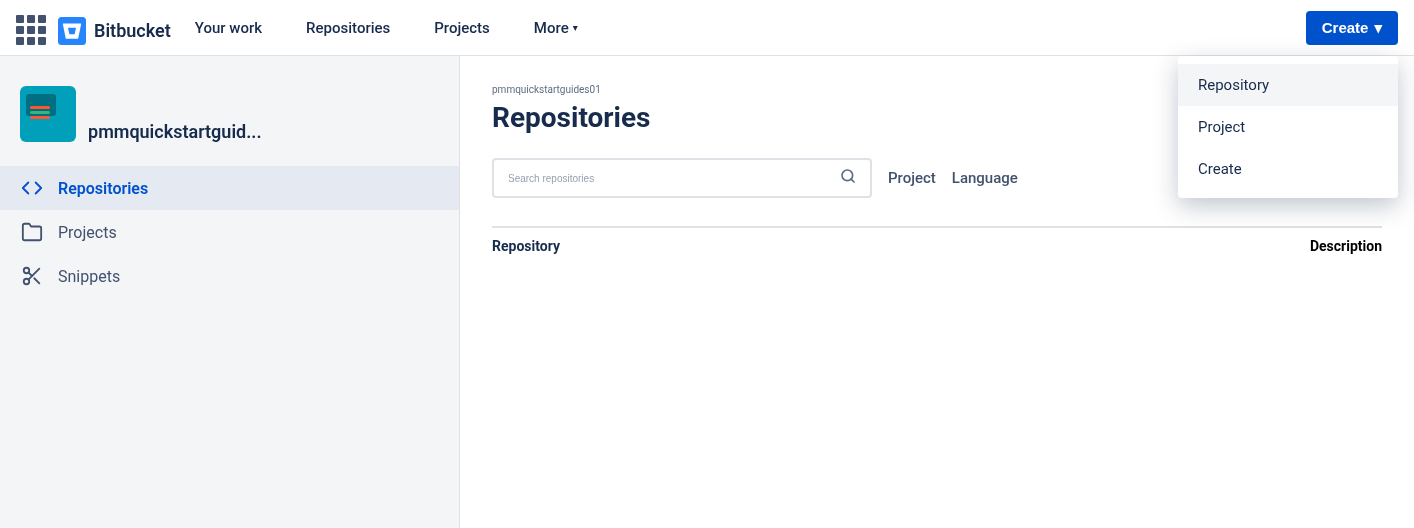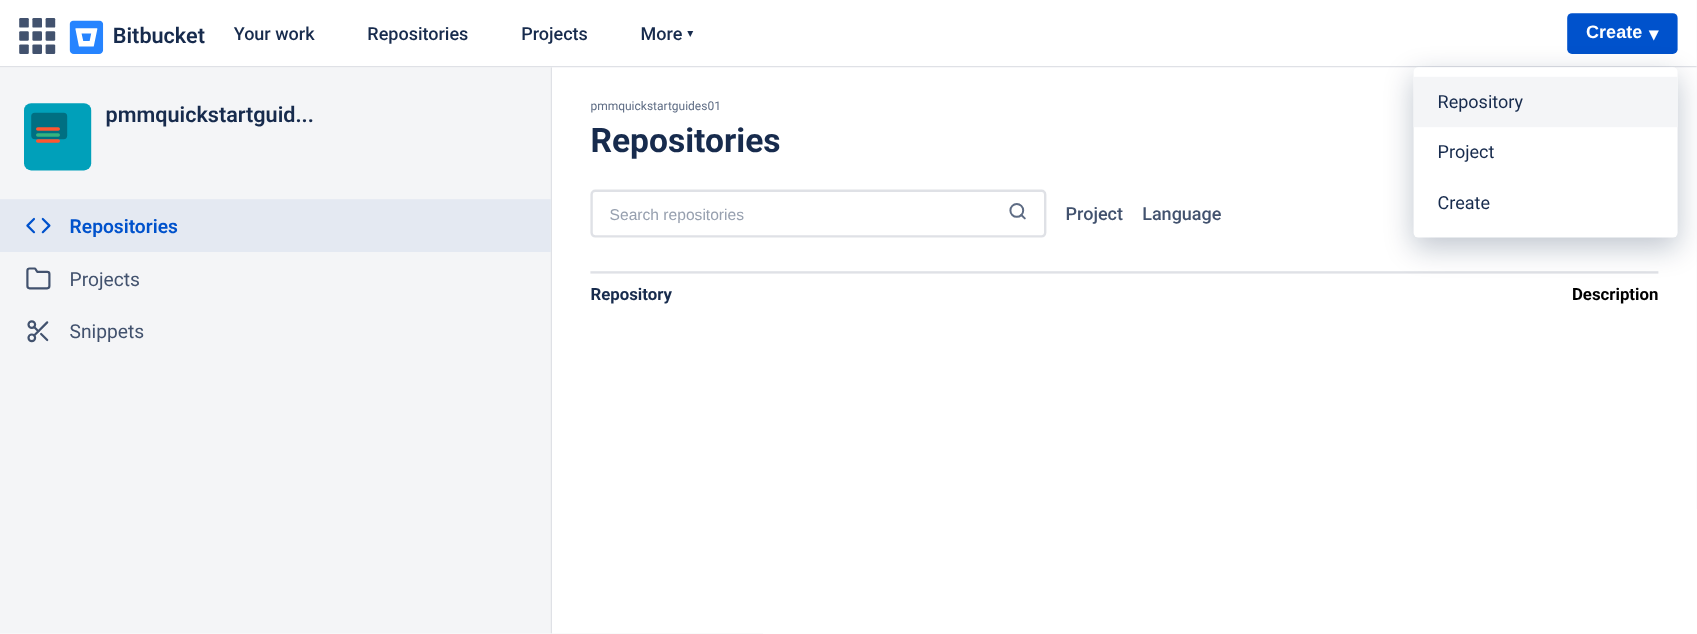--- a/index.html
+++ b/index.html
@@ -109,21 +109,21 @@
     
     .sidebar {
       width: 460px;
       background: #f4f5f7;
       padding: 20px 0;
       border-right: 1px solid #dfe1e6;
       flex-shrink: 0;
     }
     .workspace-item {
       display: flex;
-      align-items: flex-start;
+      align-items: flex-end;
       gap: 12px;
       padding: 10px 20px 16px 20px;
       margin-bottom: 8px;
     }
     .workspace-name {
       font-size: 18px;
       font-weight: 600;
       color: #172b4d;
     }
     .sidebar-nav-item {
@@ -182,21 +182,21 @@
       border: 2px solid #dfe1e6;
       border-radius: 4px;
       background: #fff;
       padding: 8px 14px;
       gap: 8px;
       width: 380px;
     }
     .search-input {
       border: none;
       outline: none;
-      font-size: 13px;
+      font-size: 10px;
       color: #000000;
       background: transparent;
       flex: 1;
     }
     .search-input::placeholder { color: #97a0af; }
     .search-icon-wrap {
       color: #5e6c84;
       font-size: 16px;
     }
     .filter-label {

